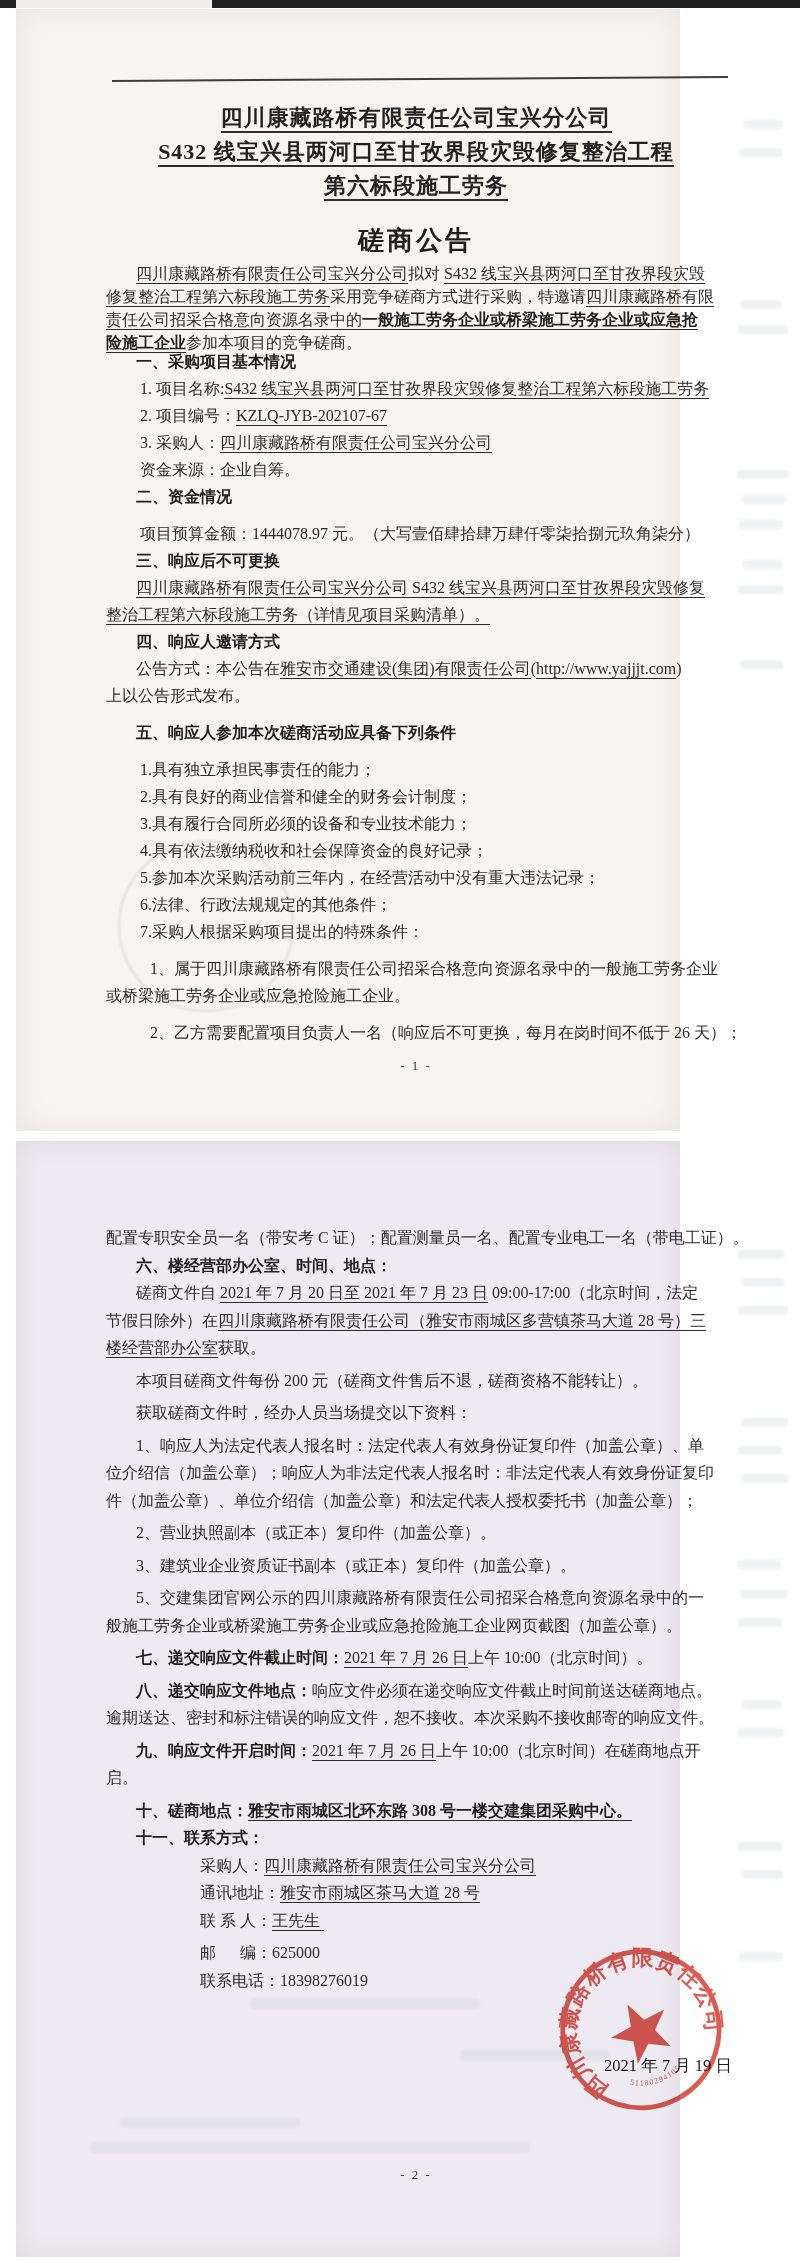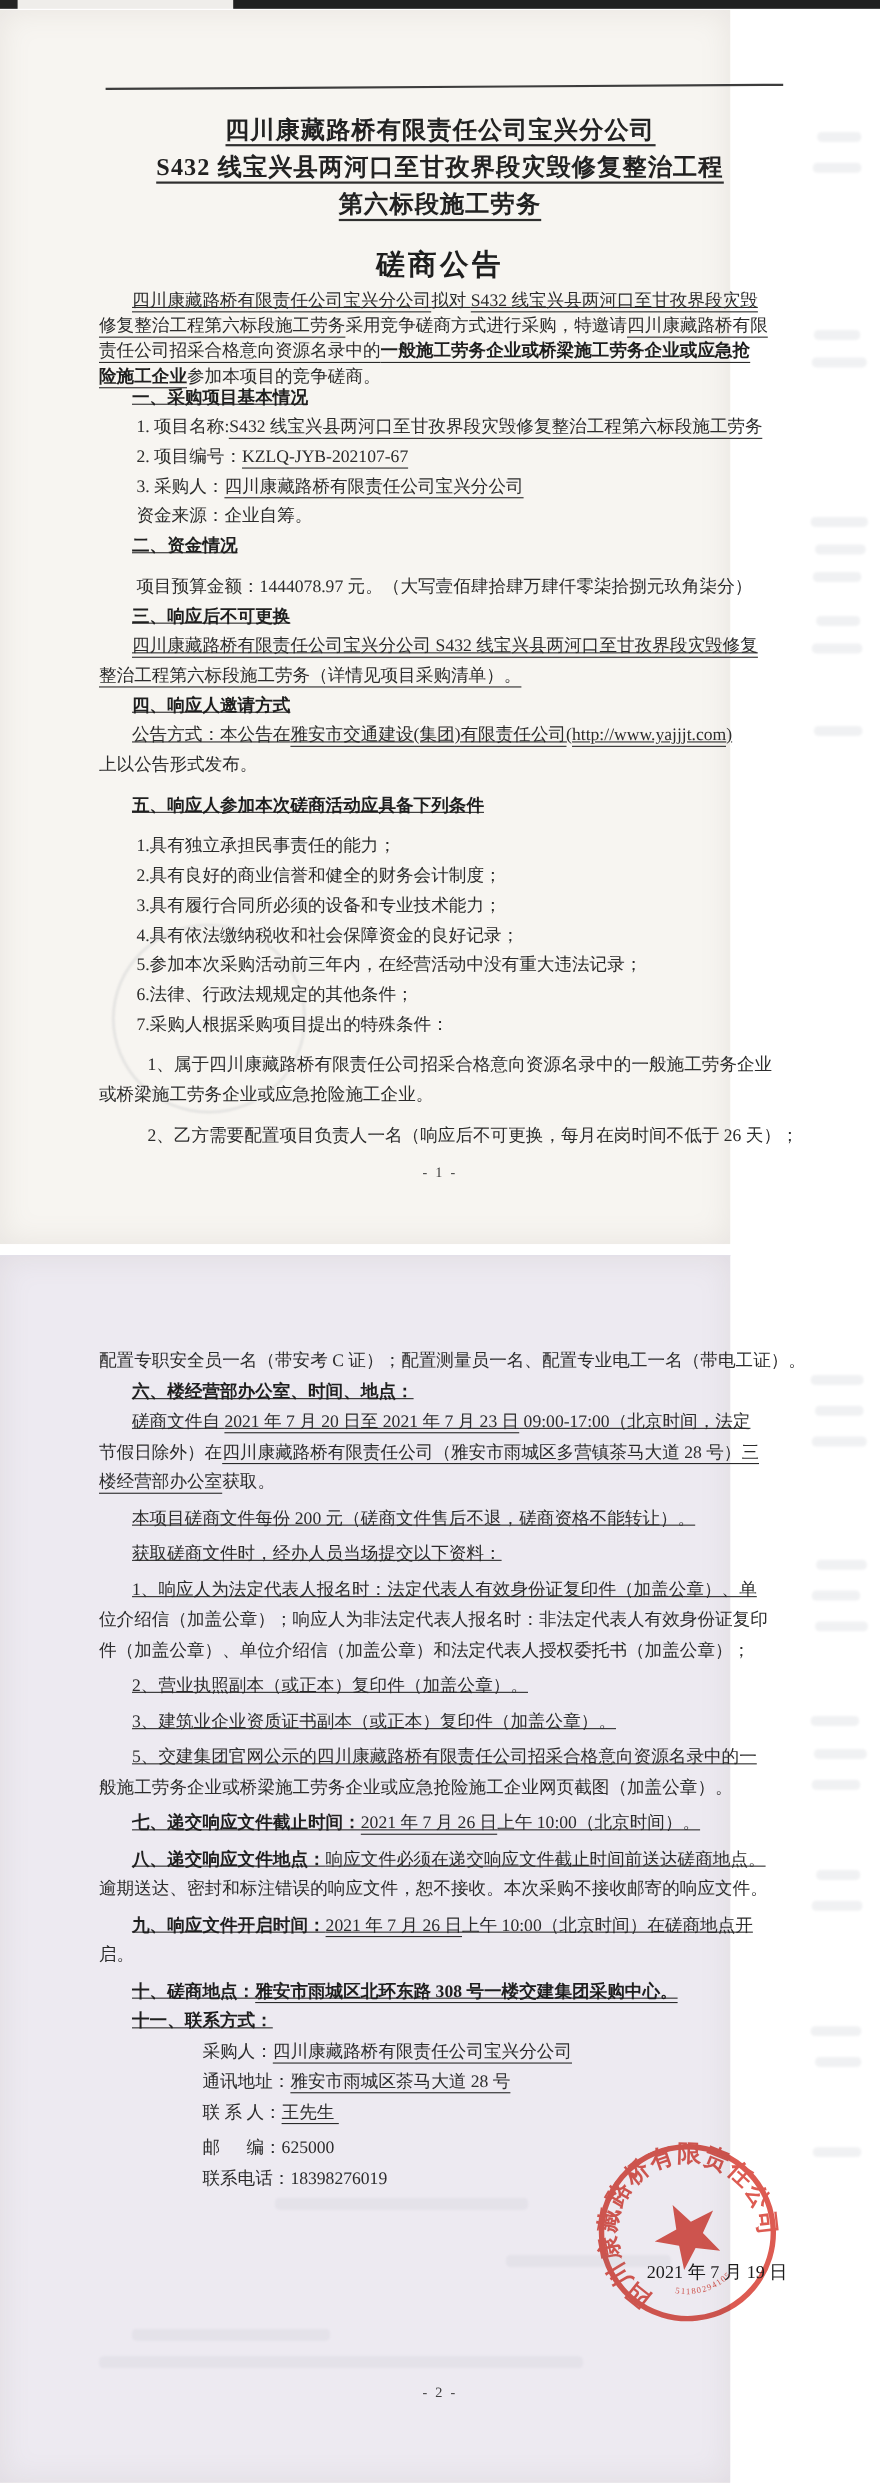--- a/index.html
+++ b/index.html
@@ -7,38 +7,38 @@
     width:800px;height:2263px;position:relative;background:#ffffff;
     font-family:"Liberation Serif","DejaVu Serif",serif;color:#2c2c2c;
     overflow:hidden;
   }
   .stage{position:absolute;top:0;left:0;width:800px;height:2263px;}
   
   .topbar{position:absolute;top:0;left:0;width:800px;height:8px;background:#efedea;}
   .topbar .s1{position:absolute;top:0;left:0;width:16px;height:8px;background:#242424;}
   .topbar .s2{position:absolute;top:0;left:212px;width:588px;height:8px;background:#202020;}
   
-  .page{position:absolute;left:0;width:664px;box-shadow:inset 0 0 28px rgba(140,130,120,.14);}
+  .page{position:absolute;left:16px;width:664px;box-shadow:inset 0 0 28px rgba(140,130,120,.14);}
   #page1{top:9px;height:1122px;background:#f7f5f1;}
   #page2{top:1141px;height:1115px;background:#edeaf1;border-top:1px solid #e2dfe8;}
   
   .rule{position:absolute;top:69px;left:96px;width:616px;height:0;
     border-top:2px solid #3d3d3d;transform:rotate(-0.35deg);}
   
   .titles{position:absolute;top:92px;left:0;width:800px;text-align:center;}
   .titles .t{line-height:34px;height:34px;font-size:22px;letter-spacing:1px;}
   .tu{font-weight:700;border-bottom:2px solid #2f2f2f;padding-bottom:1px;color:#222;}
   .notice{margin-top:20px;font-size:26px;font-weight:700;letter-spacing:3px;color:#1e1e1e;}
   
   .textblock{position:absolute;left:90px;width:624px;}
   .tl{display:block;white-space:pre;}
   .tl span{white-space:pre;}
   .tl .u{border-bottom:1.5px solid #2a2a2a;padding-bottom:1px;}
   .tl .b{font-weight:700;color:#1f1f1f;}
-  .i1{padding-left:30px;text-decoration:underline;}
+  .i1{padding-left:30px;}
   .i2{padding-left:34px;}
   .i3{padding-left:44px;}
   .i4{padding-left:94px;}
   #p1-intro{top:253px;}
   #p1-intro .tl{font-size:16px;height:23px;line-height:23px;}
   #p1-body{top:339px;}
   #p1-body .tl{font-size:16px;height:27px;line-height:27px;}
   #p1-body .g{margin-top:10px;}
   #p2-body{top:82px;}
   #p2-body .tl{font-size:16px;height:27.5px;line-height:27.5px;}

